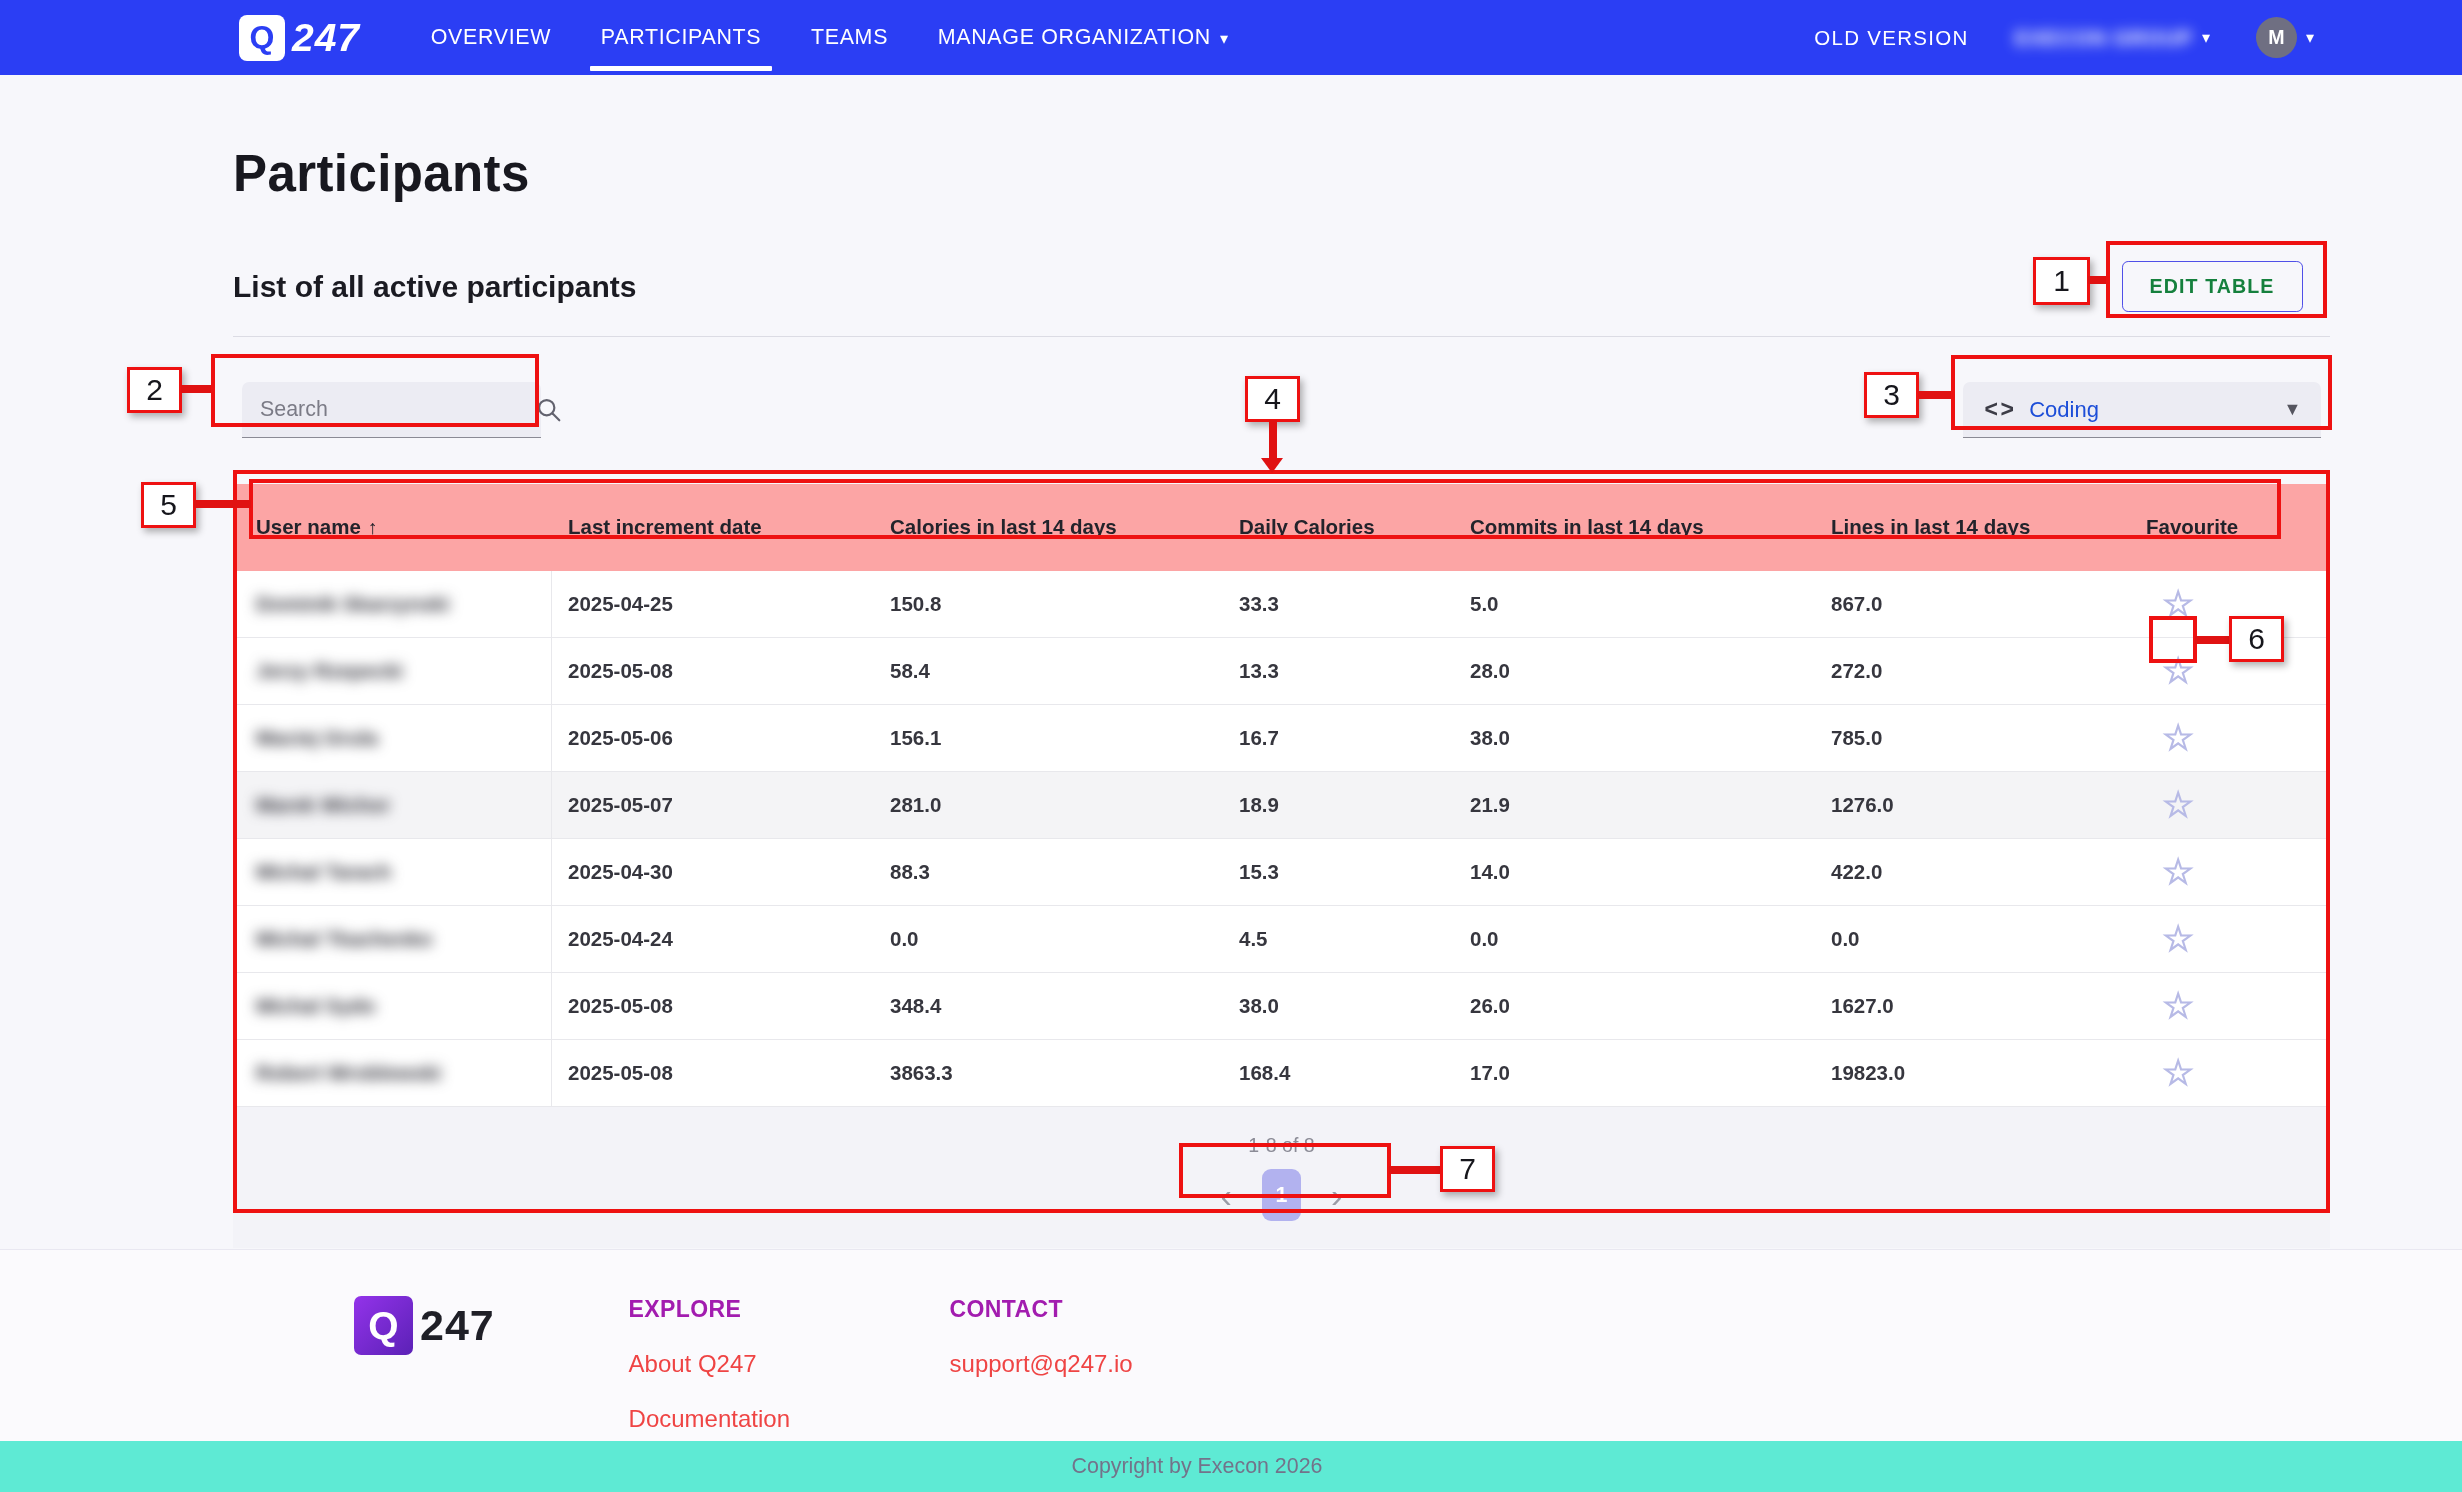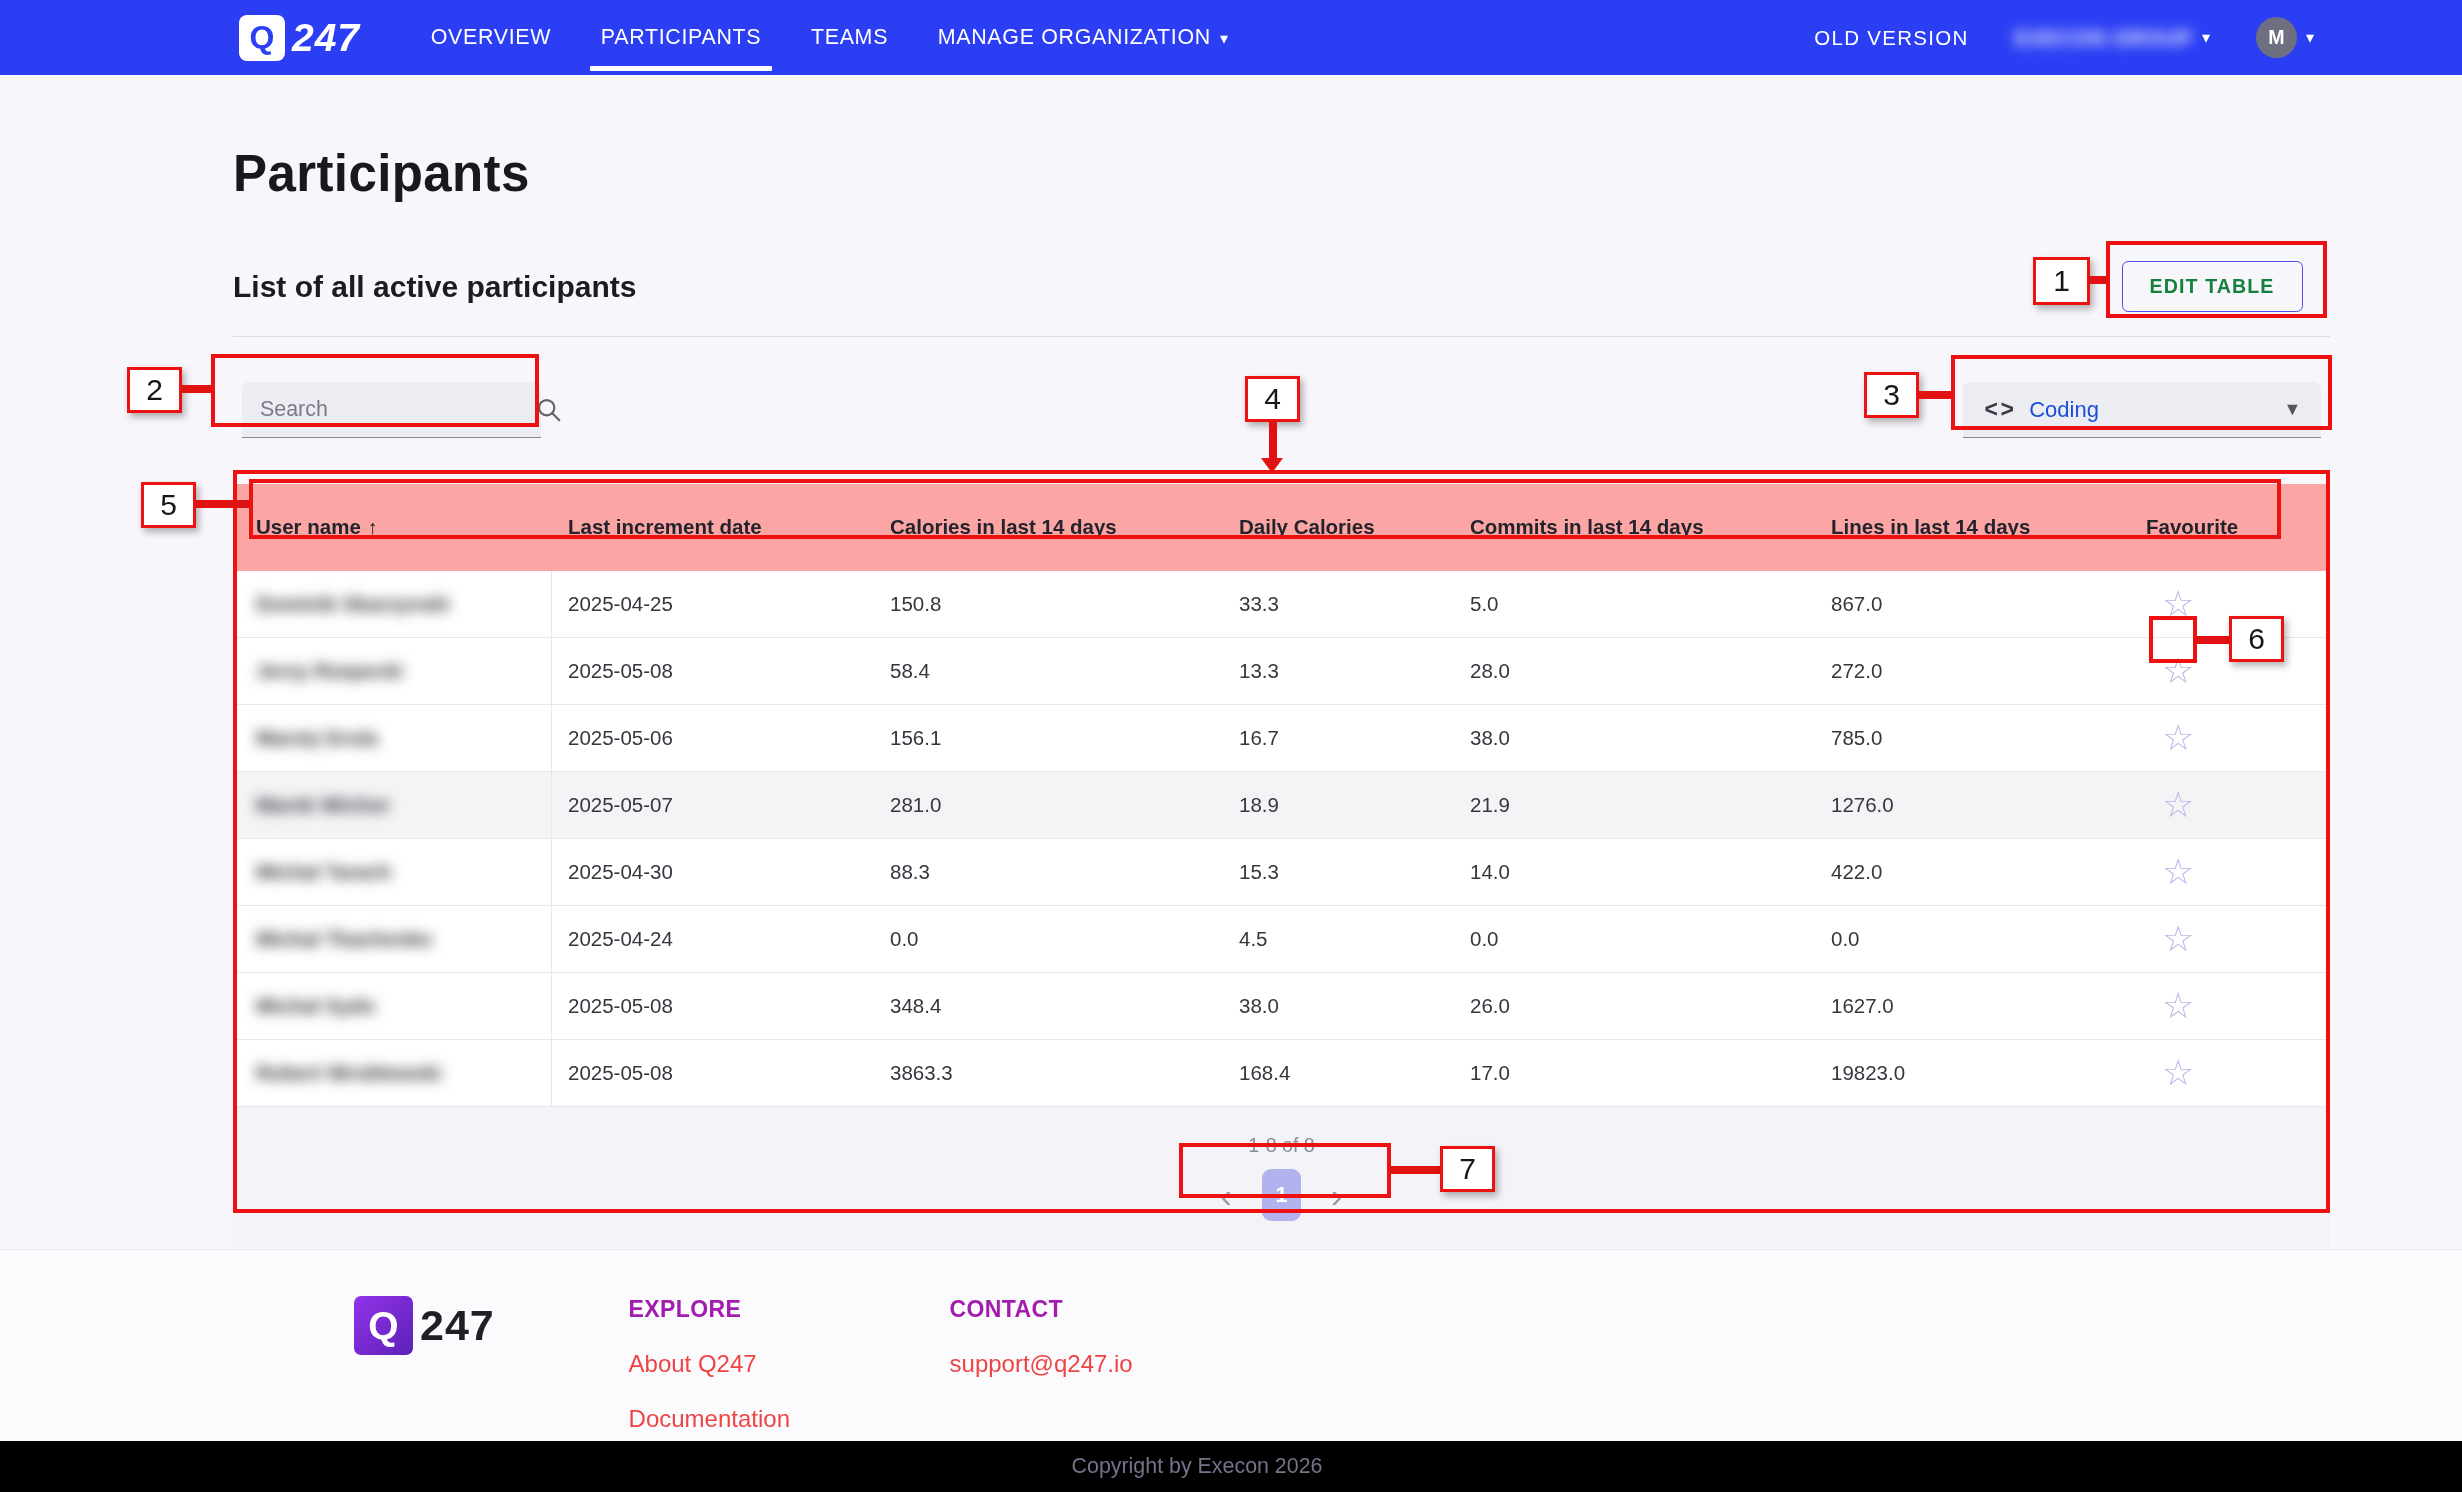--- a/index.html
+++ b/index.html
@@ -84,21 +84,21 @@
   .thead, .trow {
     display: grid;
     grid-template-columns: 319px 322px 349px 231px 361px 315px 1fr;
   }
   .thead { background: #fca5a5; height: 87px; align-items: center; }
   .thead .hcell { font-size: 20.5px; font-weight: 700; color: #23232b; padding-left: 16px; }
   .thead .hcell:first-child { padding-left: 23px; }
   .sort-arrow { font-size: 19.6px; margin-left: 7.1px; font-weight: 700; }
   .trow { height: 67px; align-items: center; border-bottom: 0.9px solid #e8e8ec; background: #fff; }
   .trow.hl { background: #f4f4f6; }
-  .tcell { font-size: 20.5px; font-weight: 400; color: #36363e; padding-left: 16px; align-self: stretch; display: flex; align-items: center; }
+  .tcell { font-size: 20.5px; font-weight: 700; color: #36363e; padding-left: 16px; align-self: stretch; display: flex; align-items: center; }
   .tcell:first-child { padding-left: 23px; border-right: 0.9px solid #e8e8ec; font-weight: 600; color: #2f2f38; }
   .tcell .blur { filter: blur(6.2px); }
   .tcell.fav { padding-left: 32px; }
   .star { font-size: 36px; color: #b7bae6; line-height: 1; cursor: pointer; }
 
   .table-footer { height: 141px; background: #f3f3f8; display: flex; flex-direction: column; align-items: center; }
   .range-label { margin-top: 27px; font-size: 19.6px; color: #8b8b96; }
   .pager { margin-top: 12.5px; display: flex; align-items: center; gap: 23px; }
   .pager-chevron { font-size: 34px; color: #9b9ba6; cursor: pointer; line-height: 1; padding: 0 7.1px; }
   .page-chip {
@@ -114,21 +114,21 @@
     width: 59px; height: 59px; border-radius: 7.1px;
     background: linear-gradient(135deg, #9333ea 0%, #5b21b6 100%);
     display: flex; align-items: center; justify-content: center;
     color: #fff; font-size: 39px; font-weight: 800;
   }
   .footer-brand-247 { font-size: 43px; font-weight: 800; color: #1f1f27; margin-left: 7.1px; margin-top: 5.3px; letter-spacing: 0.9px; }
   .footer-col { margin-left: 98px; width: 205px; }
   .footer-col.explore { margin-left: 134px; width: 223px; }
   .footer-heading { font-size: 23px; font-weight: 700; color: #a21caf; letter-spacing: 0.4px; }
   .footer-link { margin-top: 27px; font-size: 24px; color: #ef4444; cursor: pointer; }
-  .bottom-strip { height: 51px; background: #000000; display: flex; align-items: center; justify-content: center; padding-right: 68px; }
+  .bottom-strip { height: 51px; background: #5eead4; display: flex; align-items: center; justify-content: center; padding-right: 68px; }
   .copyright { font-size: 21.4px; color: #73738a; }
 
   
   .ann { position: absolute; pointer-events: none; z-index: 50; }
   .ann-rect { border: 4.5px solid #ee1111; }
   .ann-box {
     background: #ffffff; border: 3.6px solid #ee1111;
     display: flex; align-items: center; justify-content: center;
     font-size: 30px; font-weight: 500; color: #16161c;
     box-shadow: 2.7px 3.6px 7.1px rgba(0,0,0,.30);

